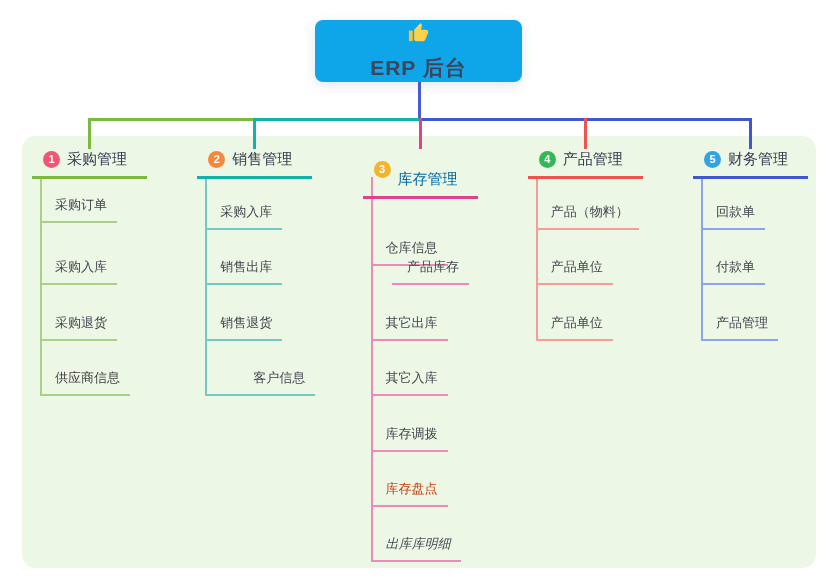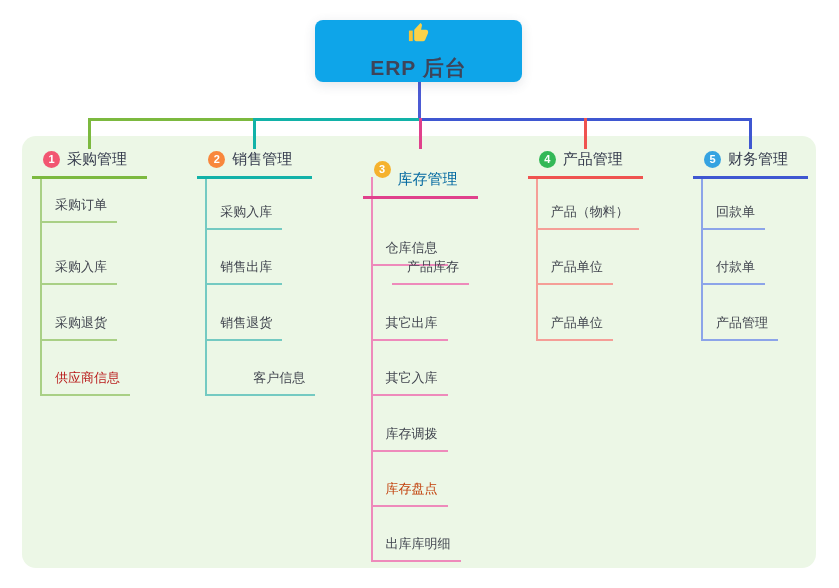--- a/index.html
+++ b/index.html
@@ -65,21 +65,21 @@
       <div class="hline" style="left: 418.5px; top: 118px; width: 333.5px; height: 3px; background: rgb(63, 87, 209);"></div>
       <div class="vline" style="left: 88px; top: 118px; width: 3px; height: 31px; background: rgb(124, 185, 63);"></div>
       <div class="branch-header" style="left: 32px; top: 147px; border-bottom-color: rgb(124, 185, 63);">
         <span class="badge" style="background: rgb(242, 86, 114);">1</span>
         <span class="branch-label" style="color: rgb(53, 59, 77);">采购管理</span>
       </div>
       <div class="child-vline" style="left: 40px; top: 177px; height: 219.2px; background: rgb(169, 208, 133);"></div>
       <div class="child-node" style="left: 40px; top: 192px; border-bottom-color: rgb(169, 208, 133); color: rgb(65, 69, 79);">采购订单</div>
       <div class="child-node" style="left: 40px; top: 254.4px; border-bottom-color: rgb(169, 208, 133); color: rgb(65, 69, 79);">采购入库</div>
       <div class="child-node" style="left: 40px; top: 309.8px; border-bottom-color: rgb(169, 208, 133); color: rgb(65, 69, 79);">采购退货</div>
-      <div class="child-node" style="left: 40px; top: 365.2px; border-bottom-color: rgb(169, 208, 133); color: #b91c1c;">供应商信息</div>
+      <div class="child-node" style="left: 40px; top: 365.2px; border-bottom-color: rgb(169, 208, 133); color: #404040;">供应商信息</div>
       <div class="vline" style="left: 253.25px; top: 118px; width: 3px; height: 31px; background: rgb(18, 178, 168);"></div>
       <div class="branch-header" style="left: 197.25px; top: 147px; border-bottom-color: rgb(18, 178, 168);">
         <span class="badge" style="background: rgb(248, 135, 60);">2</span>
         <span class="branch-label" style="color: rgb(53, 59, 77);">销售管理</span>
       </div>
       <div class="child-vline" style="left: 205.25px; top: 177px; height: 219.2px; background: rgb(116, 202, 194);"></div>
       <div class="child-node" style="left: 205.25px; top: 199px; border-bottom-color: rgb(116, 202, 194); color: rgb(65, 69, 79);">采购入库</div>
       <div class="child-node" style="left: 205.25px; top: 254.4px; border-bottom-color: rgb(116, 202, 194); color: rgb(65, 69, 79);">销售出库</div>
       <div class="child-node" style="left: 205.25px; top: 309.8px; border-bottom-color: rgb(116, 202, 194); color: rgb(65, 69, 79);">销售退货</div>
       <div class="child-node" style="left: 205.25px; top: 365.2px; border-bottom-color: rgb(116, 202, 194); color: rgb(65, 69, 79); padding-left: 48px;">客户信息</div>
@@ -88,21 +88,21 @@
         <span class="badge" style="background: rgb(245, 178, 45);">3</span>
         <span class="branch-label" style="color: #0369a1; margin-top: 20px;">库存管理</span>
       </div>
       <div class="child-vline" style="left: 370.5px; top: 177px; height: 385.4px; background: rgb(238, 138, 187);"></div>
       <div class="child-node" style="left: 370.5px; top: 199px; border-bottom-color: rgb(238, 138, 187); color: rgb(65, 69, 79); margin-top: 36px;">仓库信息</div>
       <div class="child-node" style="left: 392px; top: 254.4px; border-bottom-color: rgb(238, 138, 187); color: rgb(65, 69, 79);">产品库存</div>
       <div class="child-node" style="left: 370.5px; top: 309.8px; border-bottom-color: rgb(238, 138, 187); color: rgb(65, 69, 79);">其它出库</div>
       <div class="child-node" style="left: 370.5px; top: 365.2px; border-bottom-color: rgb(238, 138, 187); color: rgb(65, 69, 79);">其它入库</div>
       <div class="child-node" style="left: 370.5px; top: 420.6px; border-bottom-color: rgb(238, 138, 187); color: rgb(65, 69, 79);">库存调拨</div>
       <div class="child-node" style="left: 370.5px; top: 476px; border-bottom-color: rgb(238, 138, 187); color: #c2410c;">库存盘点</div>
-      <div class="child-node" style="left: 370.5px; top: 531.4px; border-bottom-color: rgb(238, 138, 187); color: rgb(65, 69, 79);">出库库明细</div>
+      <div class="child-node" style="left: 370.5px; top: 531.4px; border-bottom-color: rgb(238, 138, 187); color: rgb(65, 69, 79); font-style: italic;">出库库明细</div>
       <div class="vline" style="left: 583.75px; top: 118px; width: 3px; height: 31px; background: rgb(239, 83, 80);"></div>
       <div class="branch-header" style="left: 527.75px; top: 147px; border-bottom-color: rgb(239, 83, 80);">
         <span class="badge" style="background: rgb(51, 184, 87);">4</span>
         <span class="branch-label" style="color: rgb(53, 59, 77);">产品管理</span>
       </div>
       <div class="child-vline" style="left: 535.75px; top: 177px; height: 163.8px; background: rgb(245, 158, 151);"></div>
       <div class="child-node" style="left: 535.75px; top: 199px; border-bottom-color: rgb(245, 158, 151); color: rgb(65, 69, 79);">产品（物料）</div>
       <div class="child-node" style="left: 535.75px; top: 254.4px; border-bottom-color: rgb(245, 158, 151); color: rgb(65, 69, 79);">产品单位</div>
       <div class="child-node" style="left: 535.75px; top: 309.8px; border-bottom-color: rgb(245, 158, 151); color: rgb(65, 69, 79); text-align: center;">产品单位</div>
       <div class="vline" style="left: 749px; top: 118px; width: 3px; height: 31px; background: rgb(63, 87, 209);"></div>

